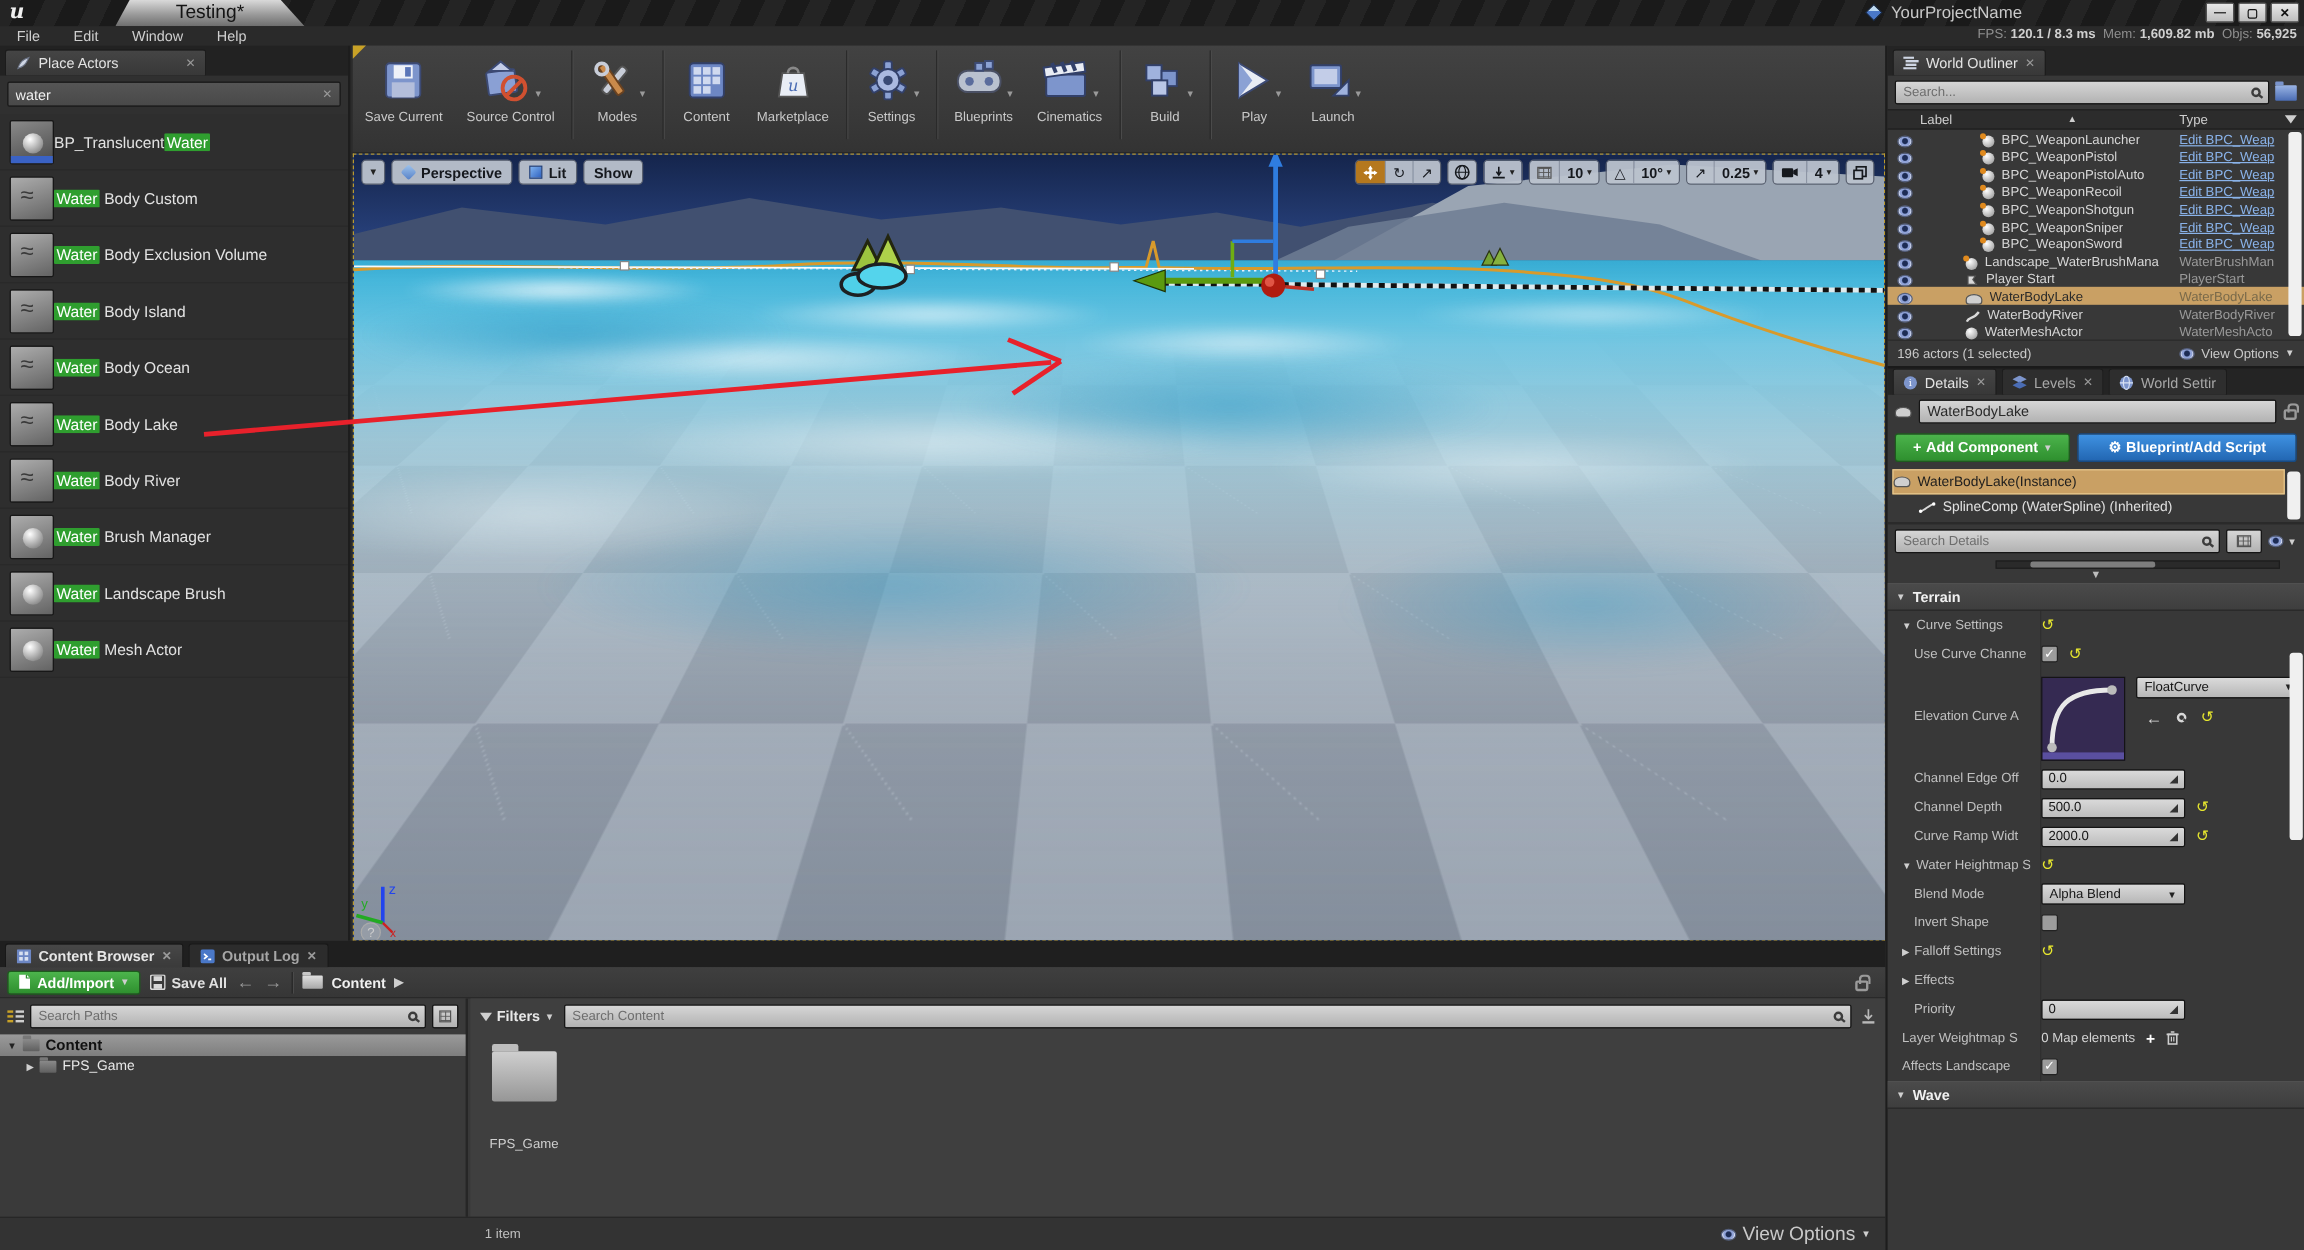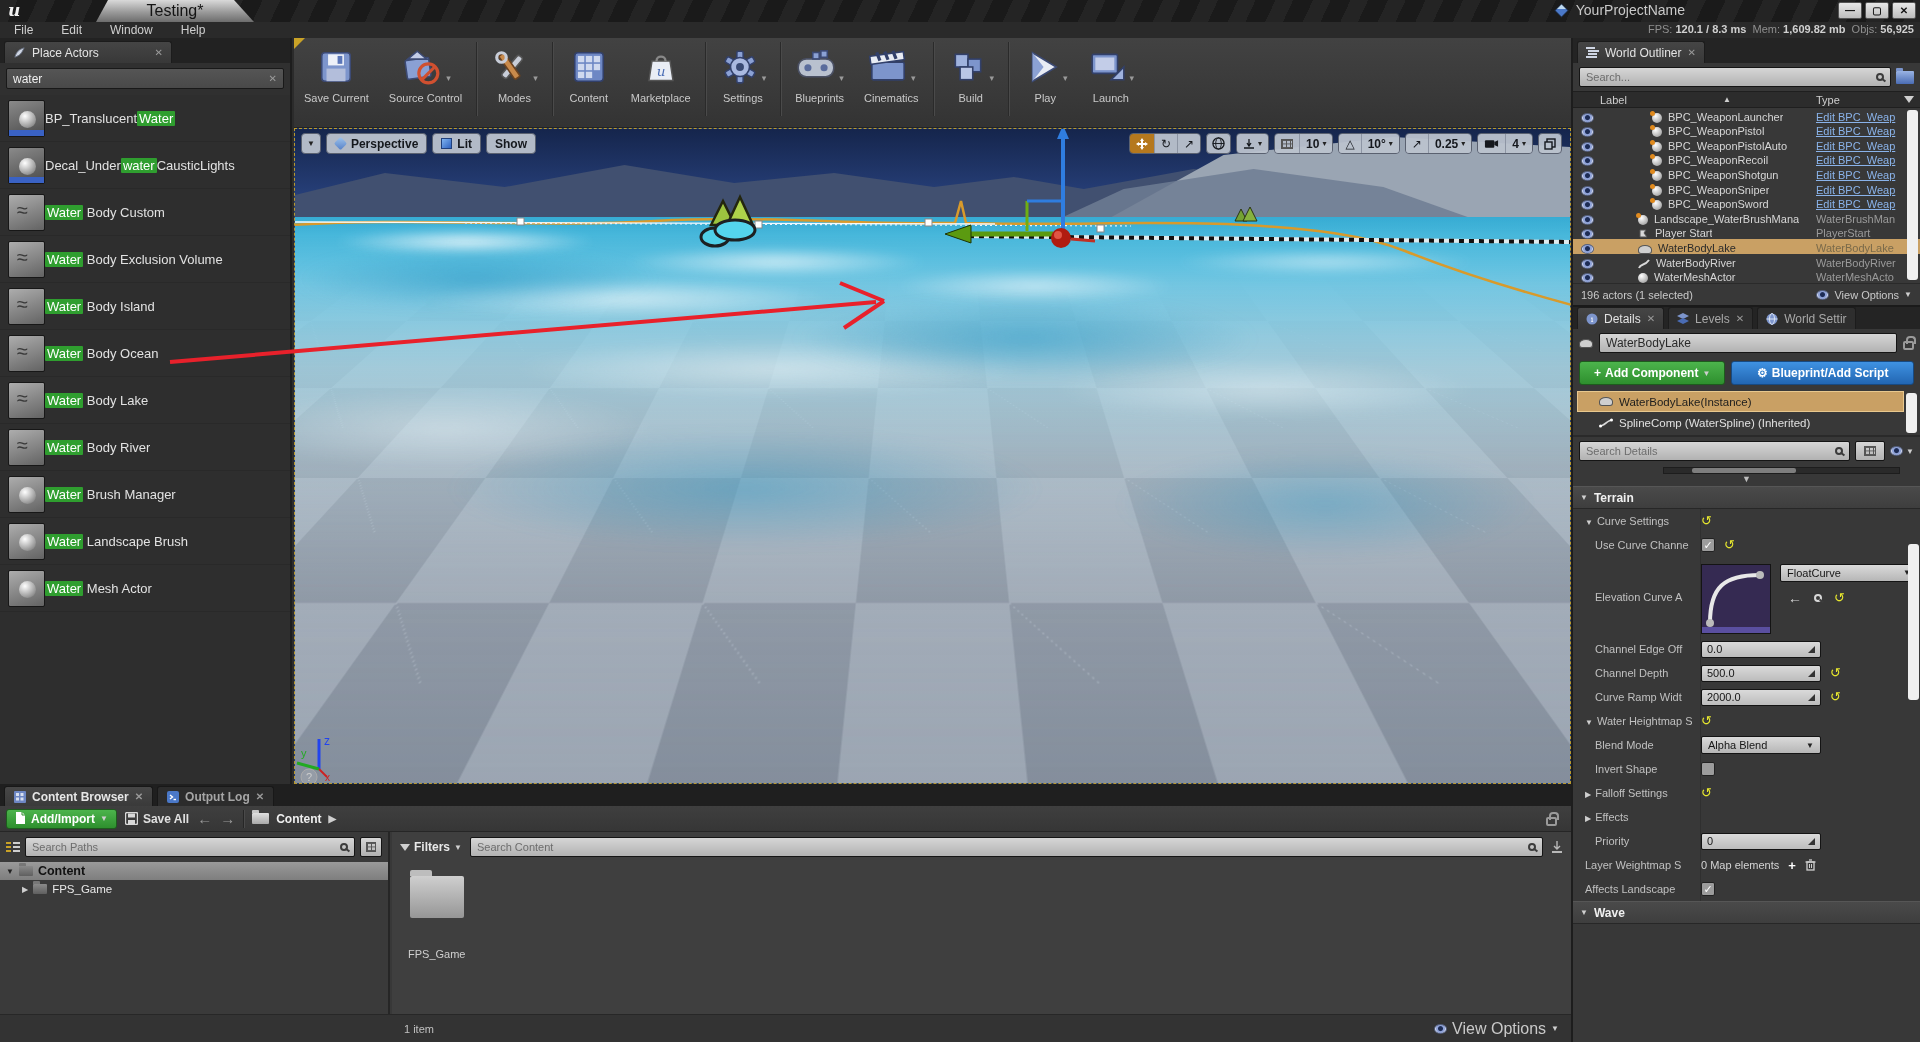--- a/index.html
+++ b/index.html
@@ -378,24 +378,20 @@
     <div class="lp-search">
       <div class="darkbox">
         <input value="water" style="">
         <span class="tab-x" style="margin-right:6px">✕</span>
       </div>
     </div>
     <div class="pa-list">
       <div class="pa-item">
           <div class="thumb th-dark th-ball th-blue"></div>
           <div class="pa-lbl"><span>BP_Translucent</span><span class="hl">Water</span><span></span></div>
-        </div>
-      <div class="pa-item">
-          <div class="thumb th-dark th-ball th-blue"></div>
-          <div class="pa-lbl"><span>Decal_Under</span><span class="hl">water</span><span>CausticLights</span></div>
         </div>
       <div class="pa-item">
           <div class="thumb th-wave"></div>
           <div class="pa-lbl"><span></span><span class="hl">Water</span><span> Body Custom</span></div>
         </div>
       <div class="pa-item">
           <div class="thumb th-wave"></div>
           <div class="pa-lbl"><span></span><span class="hl">Water</span><span> Body Exclusion Volume</span></div>
         </div>
       <div class="pa-item">
@@ -741,21 +737,21 @@
           <b>+</b>
           <span>Add Component</span>
           <span class="caret">▼</span>
         </div>
       <div class="btn-blue">
           <span>⚙</span>
           <span>Blueprint/Add Script</span>
         </div>
     </div>
     <div style="position:relative; padding:2px 16px 2px 4px; border-bottom:2px solid #2a2a2a">
-      <div class="comp-row sel" style="padding-left:21px">
+      <div class="comp-row sel" style="padding-left:0">
           <span class="waterico"></span>
           <span>WaterBodyLake(Instance)</span>
         </div>
       <div class="comp-row" style="padding-left:22px">
           <svg width="14" height="10" viewBox="0 0 14 10">
             <path d="M1 8 C5 8,9 2,13 2" fill="none" stroke="#d8d8d8" stroke-width="1.6"></path>
             <circle cx="1.5" cy="8" r="1.5" fill="#fff"></circle>
             <circle cx="12.5" cy="2" r="1.5" fill="#fff"></circle>
           </svg>
           <span>SplineComp (WaterSpline) (Inherited)</span>

